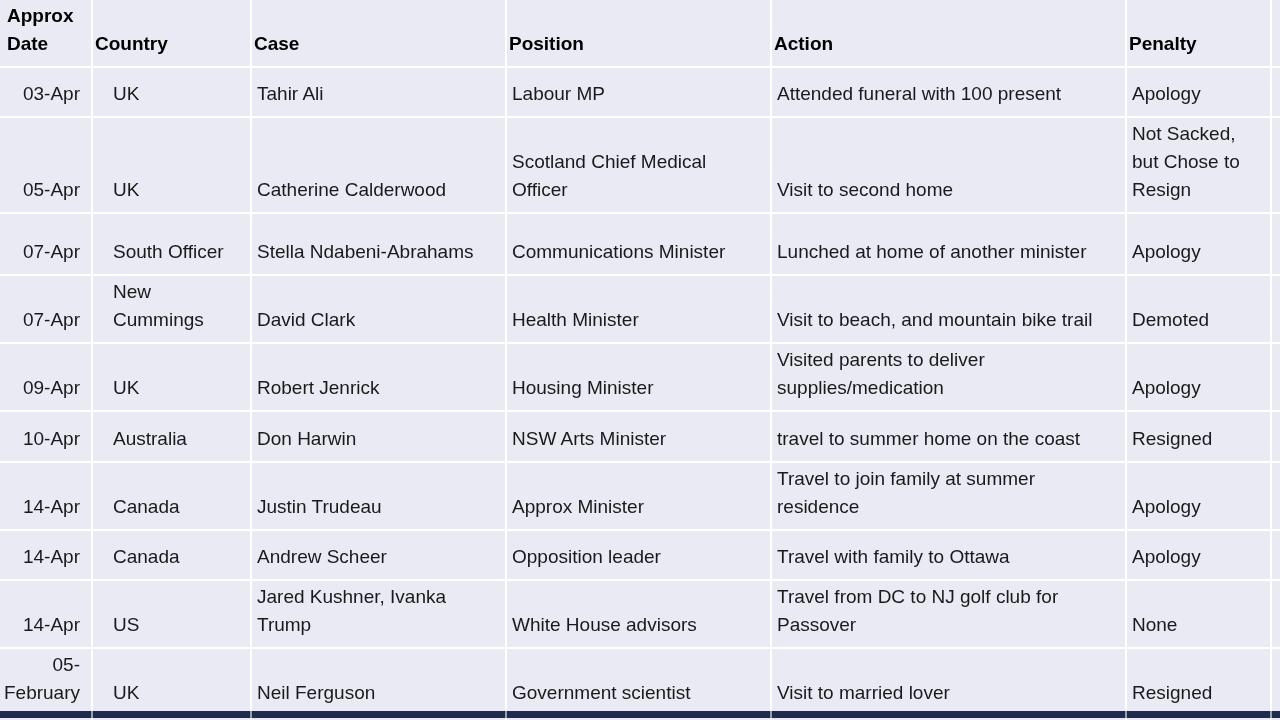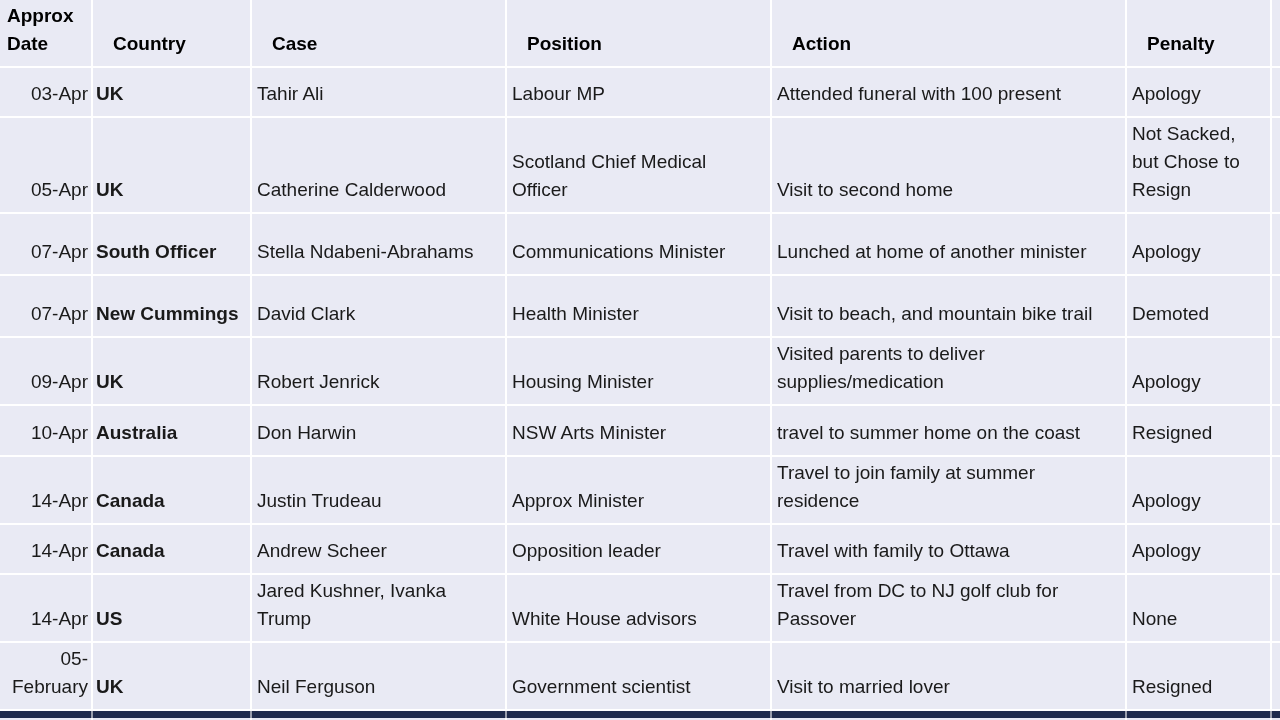--- a/index.html
+++ b/index.html
@@ -32,29 +32,29 @@
     line-height: 28px;
     color: #1A1A1A;
     padding: 2px 4px 8px 5px;
     overflow: hidden;
     word-wrap: break-word;
   }
   table.data-table th {
     font-weight: bold;
     color: #000000;
     text-align: left;
-    padding-left: 20px;
+    padding-left: 2px;
   }
   table.data-table th.c-date { padding-left: 7px; }
   table.data-table td.c-date {
     text-align: right;
-    padding-right: 3px;
+    padding-right: 11px;
     padding-left: 2px;
   }
-  table.data-table td.c-country { padding-left: 3px; font-weight: bold; }
+  table.data-table td.c-country { padding-left: 20px; }
   .bottom-bar {
     position: absolute;
     left: 0;
     bottom: 0;
     width: 1280px;
     height: 7px;
     background: #1F2B4D;
   }
   .bottom-bar .notch {
     position: absolute;

